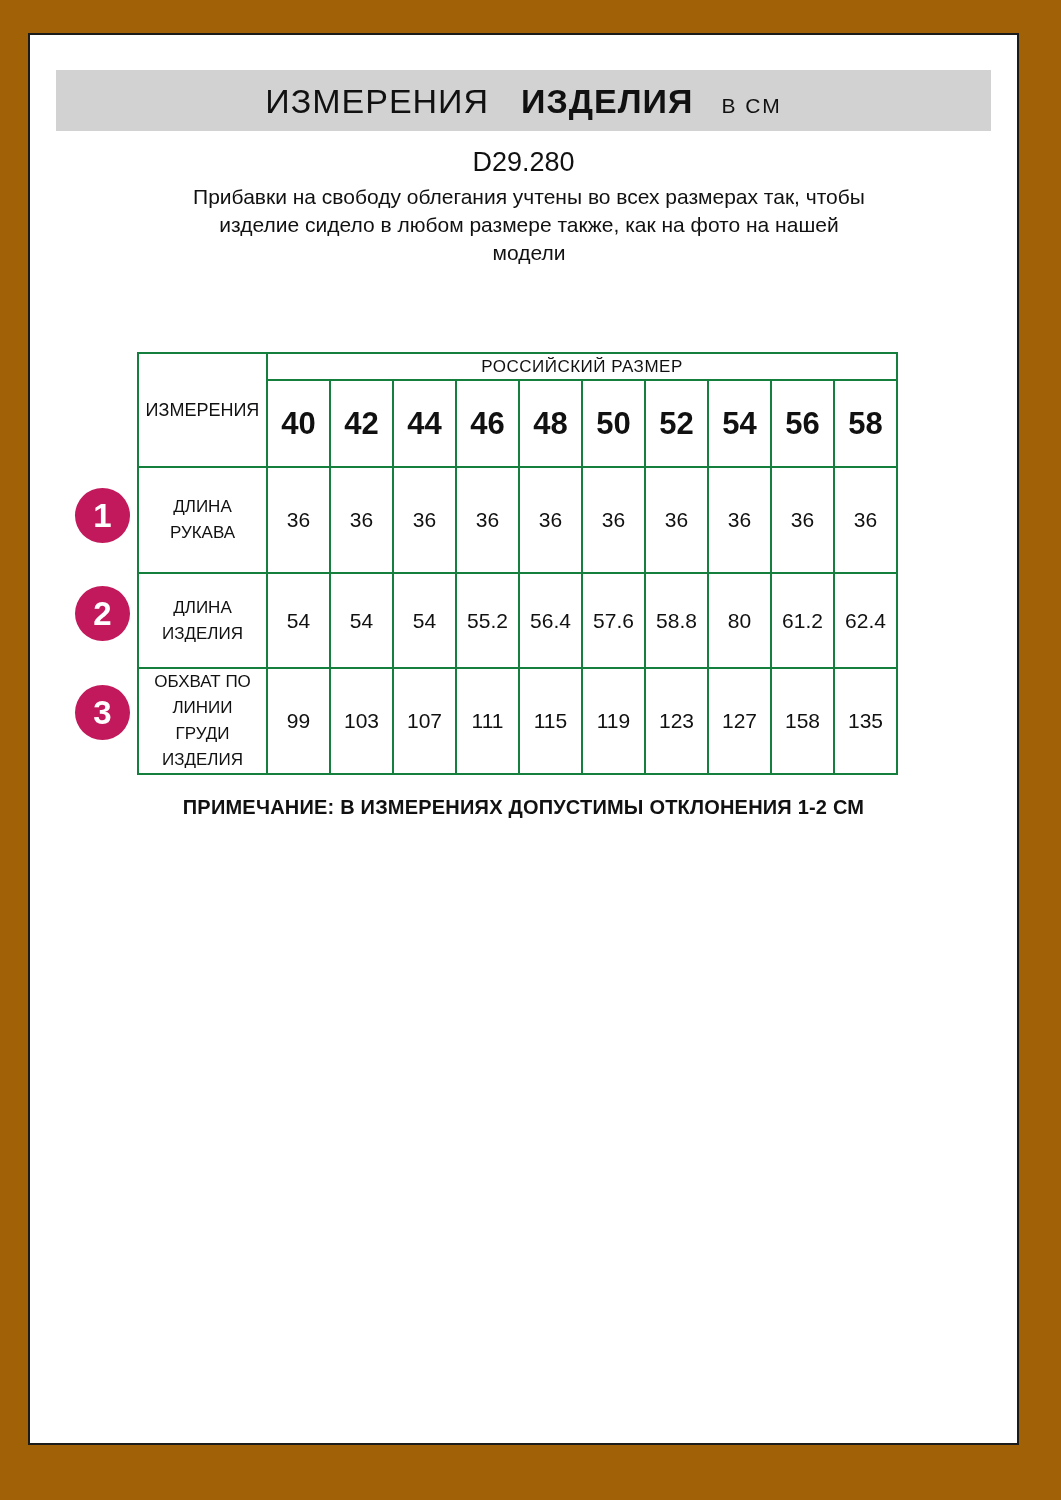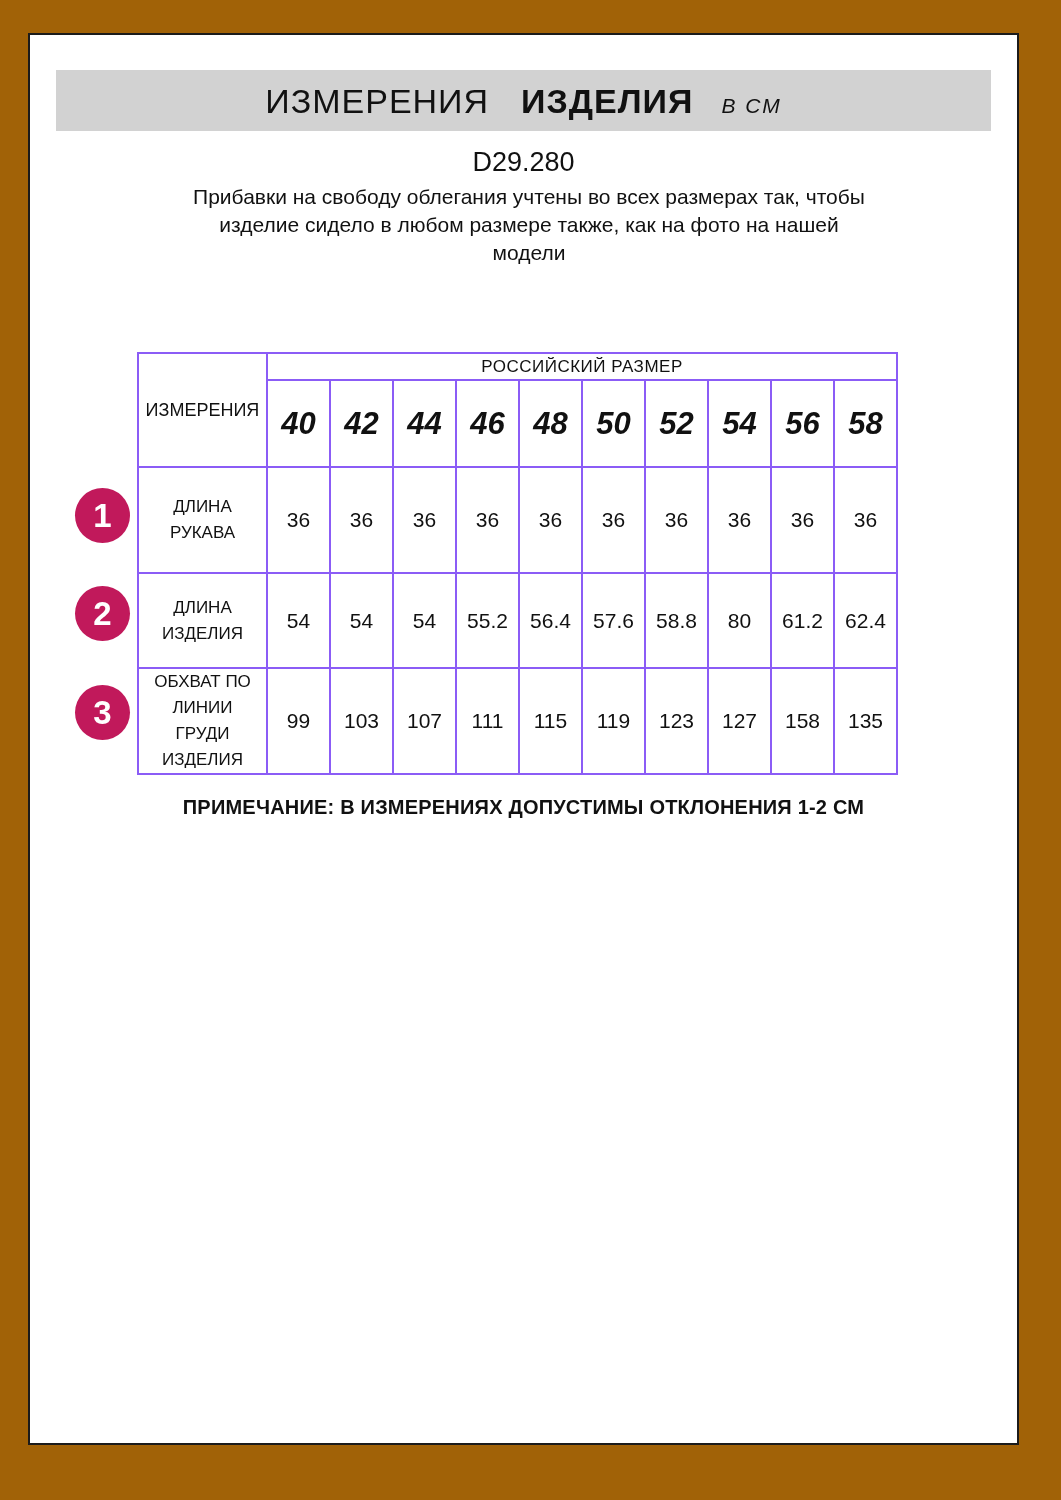--- a/index.html
+++ b/index.html
@@ -56,21 +56,20 @@
     font-weight: 700;
     letter-spacing: 1px;
     margin-left: 32px;
     line-height: 42px;
   }
   .title-suffix {
     font-size: 21px;
     font-weight: 400;
     letter-spacing: 2px;
     margin-left: 28px;
-    font-style: italic;
   }
   .article-code {
     position: absolute;
     left: 28px;
     top: 147px;
     width: 991px;
     text-align: center;
     font-size: 27px;
     font-weight: 400;
   }
@@ -85,21 +84,21 @@
     white-space: pre-line;
   }
   table.size-table {
     position: absolute;
     left: 137px;
     top: 352px;
     border-collapse: collapse;
     table-layout: fixed;
   }
   table.size-table th, table.size-table td {
-    border: 2px solid #8b5cf6;
+    border: 2px solid #15803d;
     padding: 0;
     text-align: center;
     vertical-align: middle;
     background: #ffffff;
   }
   .corner-cell {
     width: 127px;
     font-size: 18px;
     font-weight: 400;
   }
@@ -107,21 +106,20 @@
     height: 25px;
     font-size: 17px;
     font-weight: 400;
     letter-spacing: 0.5px;
   }
   .size-cell {
     width: 61px;
     height: 85px;
     font-size: 31px;
     font-weight: 700;
-    font-style: italic;
   }
   .label-cell {
     font-size: 17px;
     line-height: 26px;
     white-space: pre-line;
     font-weight: 400;
   }
   .value-cell {
     font-size: 21px;
     font-weight: 400;

